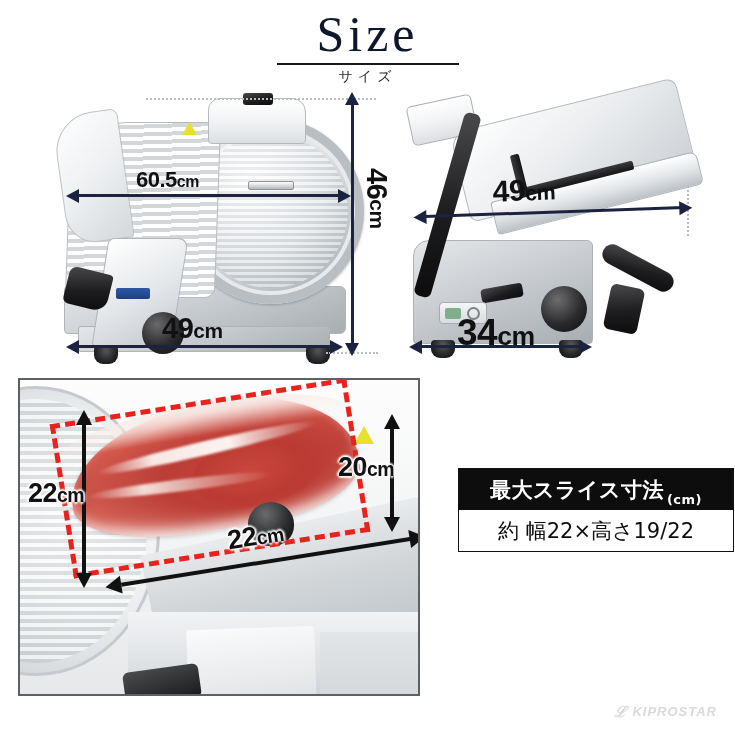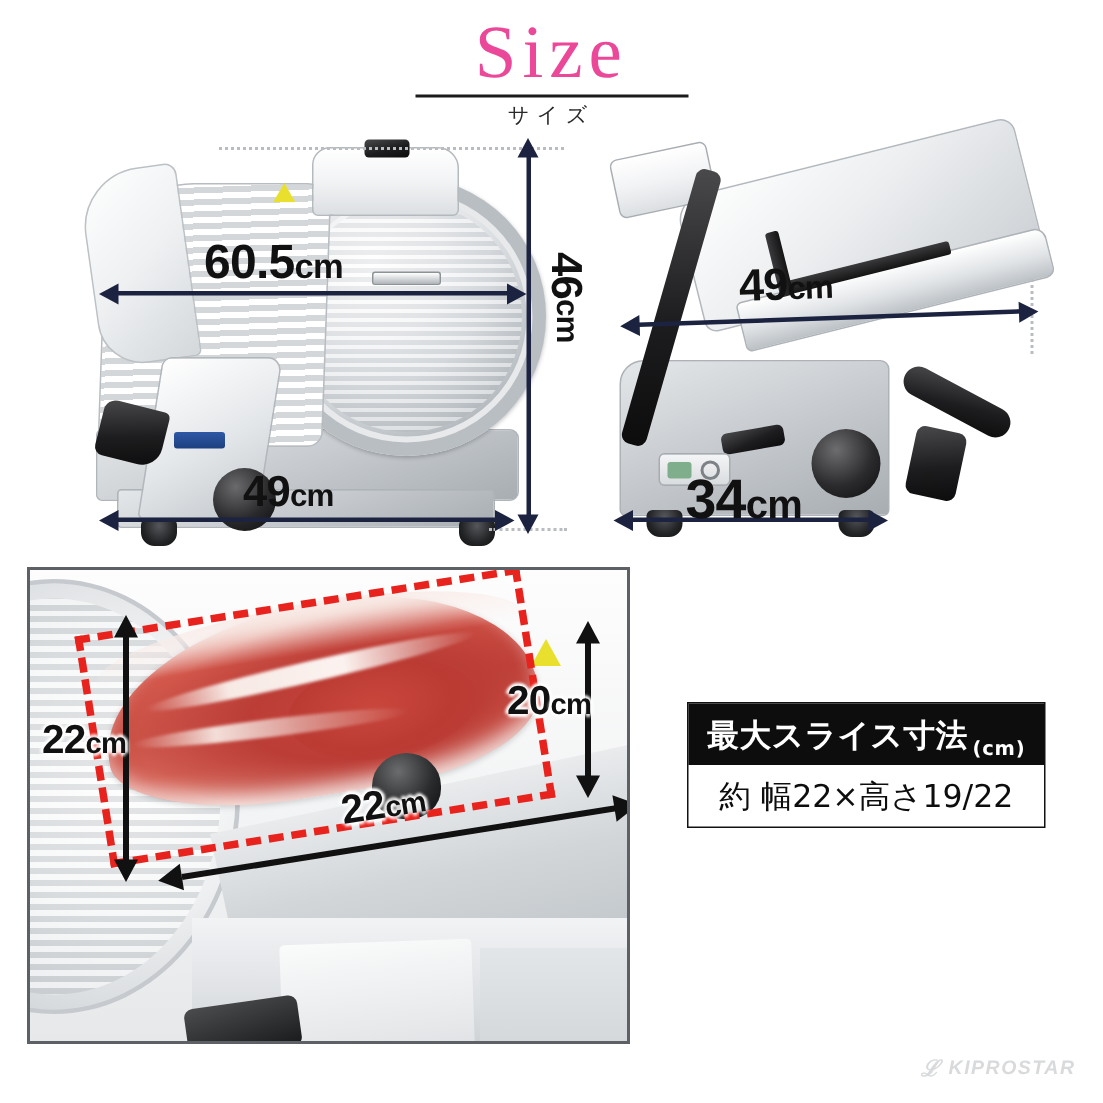--- a/index.html
+++ b/index.html
@@ -8,21 +8,21 @@
     background: #ffffff;
     font-family: "Liberation Sans", sans-serif;
     position: relative;
     overflow: hidden;
   }
 
   
   .title-block { position: absolute; left: 0; top: 8px; width: 735px; text-align: center; }
   .title-main {
     font-family: "Liberation Serif", serif;
-    font-size: 50px; letter-spacing: 4px; color: #ec4899;
+    font-size: 50px; letter-spacing: 4px; color: #0f172a;
     line-height: 1.05;
   }
   .title-rule {
     width: 182px; height: 2px; background: #1a1a1a;
     margin: 2px auto 0;
   }
   .title-sub {
     font-size: 14px; color: #2a2a2a; letter-spacing: 5px;
     margin-top: 3px; font-family: "DejaVu Sans", sans-serif;
   }
@@ -289,21 +289,21 @@
   }
 
   
   .red-box {
     position: absolute; left: 40px; top: 20px; width: 300px; height: 156px;
     border: 5px dashed #e8221c; transform: rotate(-9deg);
   }
 
   
   .info-box {
-    position: absolute; left: 458px; top: 468px; width: 239px; height: 84px;
+    position: absolute; left: 458px; top: 468px; width: 276px; height: 84px;
     border: 1px solid #111; background: #fff;
   }
   .info-head {
     height: 41px; background: #0d0d0d; color: #fff;
     display: flex; align-items: center; justify-content: center;
     font-size: 21px; font-weight: bold; letter-spacing: .5px;
     font-family: "DejaVu Sans", sans-serif;
   }
   .info-head .cm { font-size: 13px; margin-left: 3px; font-weight: bold; margin-top: 20px; }
   .info-body {
@@ -358,21 +358,21 @@
   </div>
 
   <div class="ext-dotted-h" style="left:116px; top:8px; width:230px;"></div>
   <div class="ext-dotted-v" style="left:322px; top:8px; height:40px;"></div>
   <div class="ext-dotted-h" style="left:296px; top:262px; width:52px;"></div>
 
   <div class="dim">
     <div class="dim-line" style="left:48px; top:104px; width:262px;"></div>
     <div class="arrowhead ah-left" style="left:36px; top:99px;"></div>
     <div class="arrowhead ah-right" style="left:308px; top:99px;"></div>
-    <div class="dim-text" style="left:106px; top:66px; font-size:32px;text-align:right;"><span>60.5</span><span class="u">cm</span></div>
+    <div class="dim-text" style="left:106px; top:77px; font-size:22px;text-align:right;"><span>60.5</span><span class="u">cm</span></div>
   </div>
 
   <div class="dim">
     <div class="dim-line dim-line-v" style="left:321px; top:14px; height:242px;"></div>
     <div class="arrowhead ah-up" style="left:315px; top:2px;"></div>
     <div class="arrowhead ah-down" style="left:315px; top:253px;"></div>
     <div class="dim-text" style="left:330px; top:78px; font-size:29px; writing-mode:vertical-rl;"><span>46</span><span class="u">cm</span></div>
   </div>
 
   <div class="dim">

